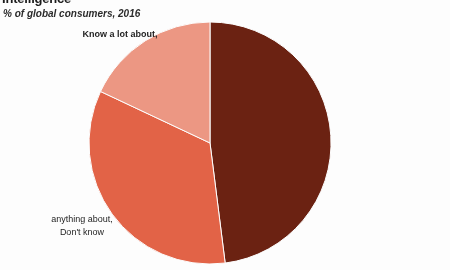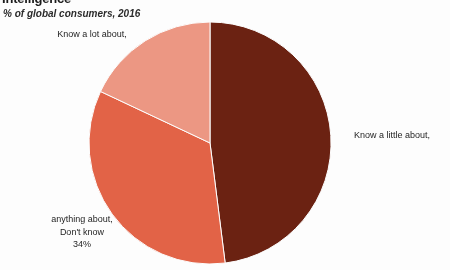--- a/index.html
+++ b/index.html
@@ -50,23 +50,24 @@
   
   .slice-label {
     position: absolute;
     font-size: 9px;
     line-height: 12.5px;
     color: #1f1f1f;
     text-align: center;
     white-space: nowrap;
   }
   .label-know-a-lot {
-    left: 24px;
+    left: 52px;
     top: 28px;
     width: 136px;
+    font-weight: bold;
   }
   .label-know-a-little {
     left: 336px;
     top: 129px;
     width: 112px;
   }
   .label-dont-know {
     left: 14px;
     top: 213px;
     width: 136px;
@@ -90,22 +91,20 @@
         <path d="M 210 143 L 225.17 263.05 A 121 121 0 0 1 100.52 91.48 Z" fill="#e26347" stroke="#fdfdfd" stroke-width="1"></path>
         <path d="M 210 143 L 100.52 91.48 A 121 121 0 0 1 210.00 22.00 Z" fill="#ec9783" stroke="#fdfdfd" stroke-width="1"></path>
       </g>
   </svg>
 
   <div class="slice-label label-know-a-lot">
     <span class="label-line">Know a lot about,</span>
   </div>
 
   <div class="slice-label label-know-a-little">
-    <span class="label-line">Know a little about,</span>
   </div>
 
   <div class="slice-label label-dont-know">
     <span class="label-line">anything about,</span>
     <span class="label-line">Don't know</span>
-    <span class="label-line">34%</span>
   </div>
 
 </div>
 
 </body></html>

